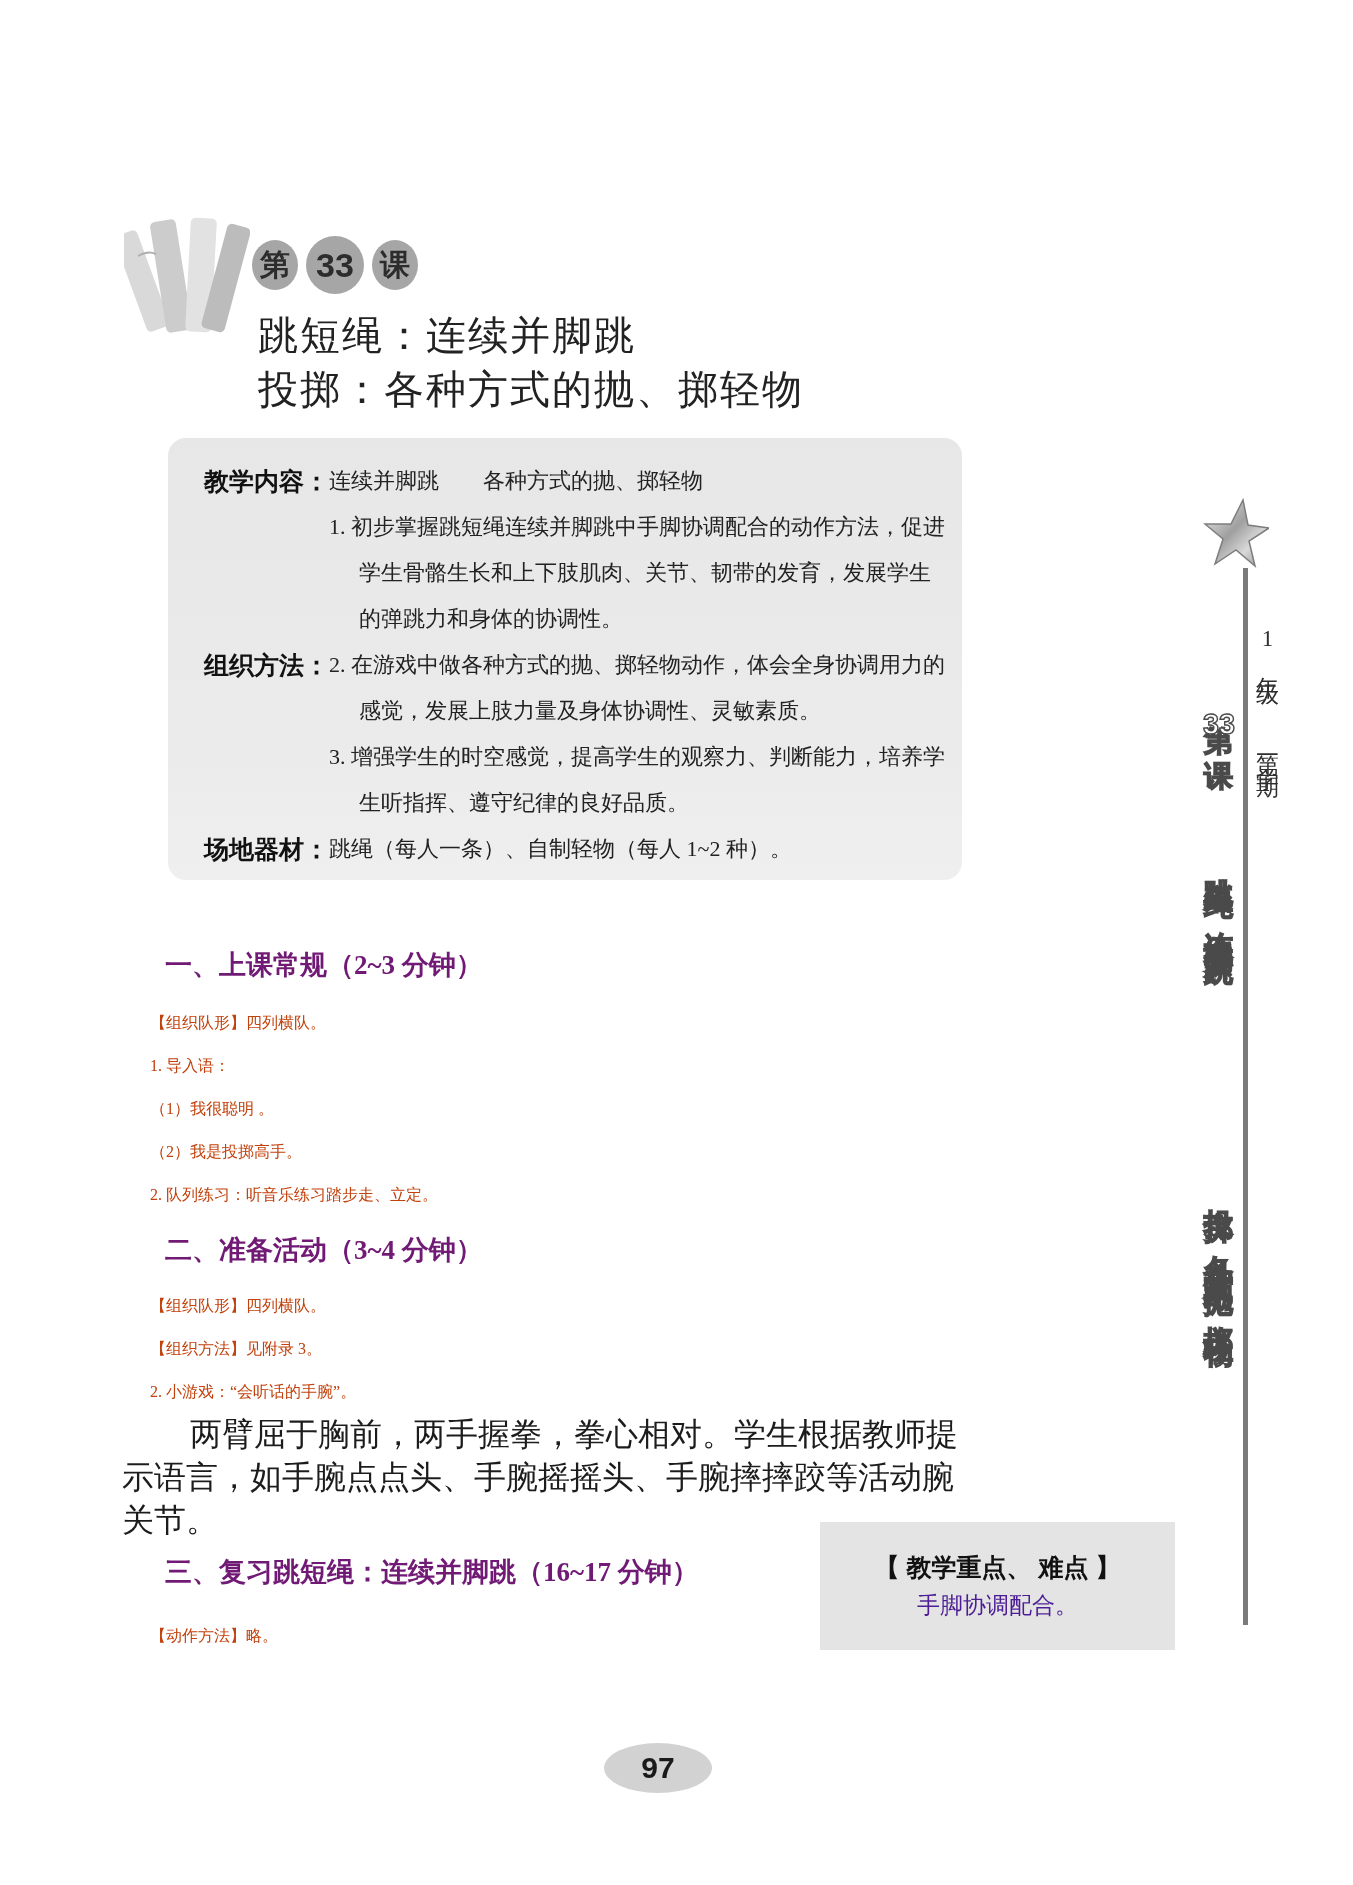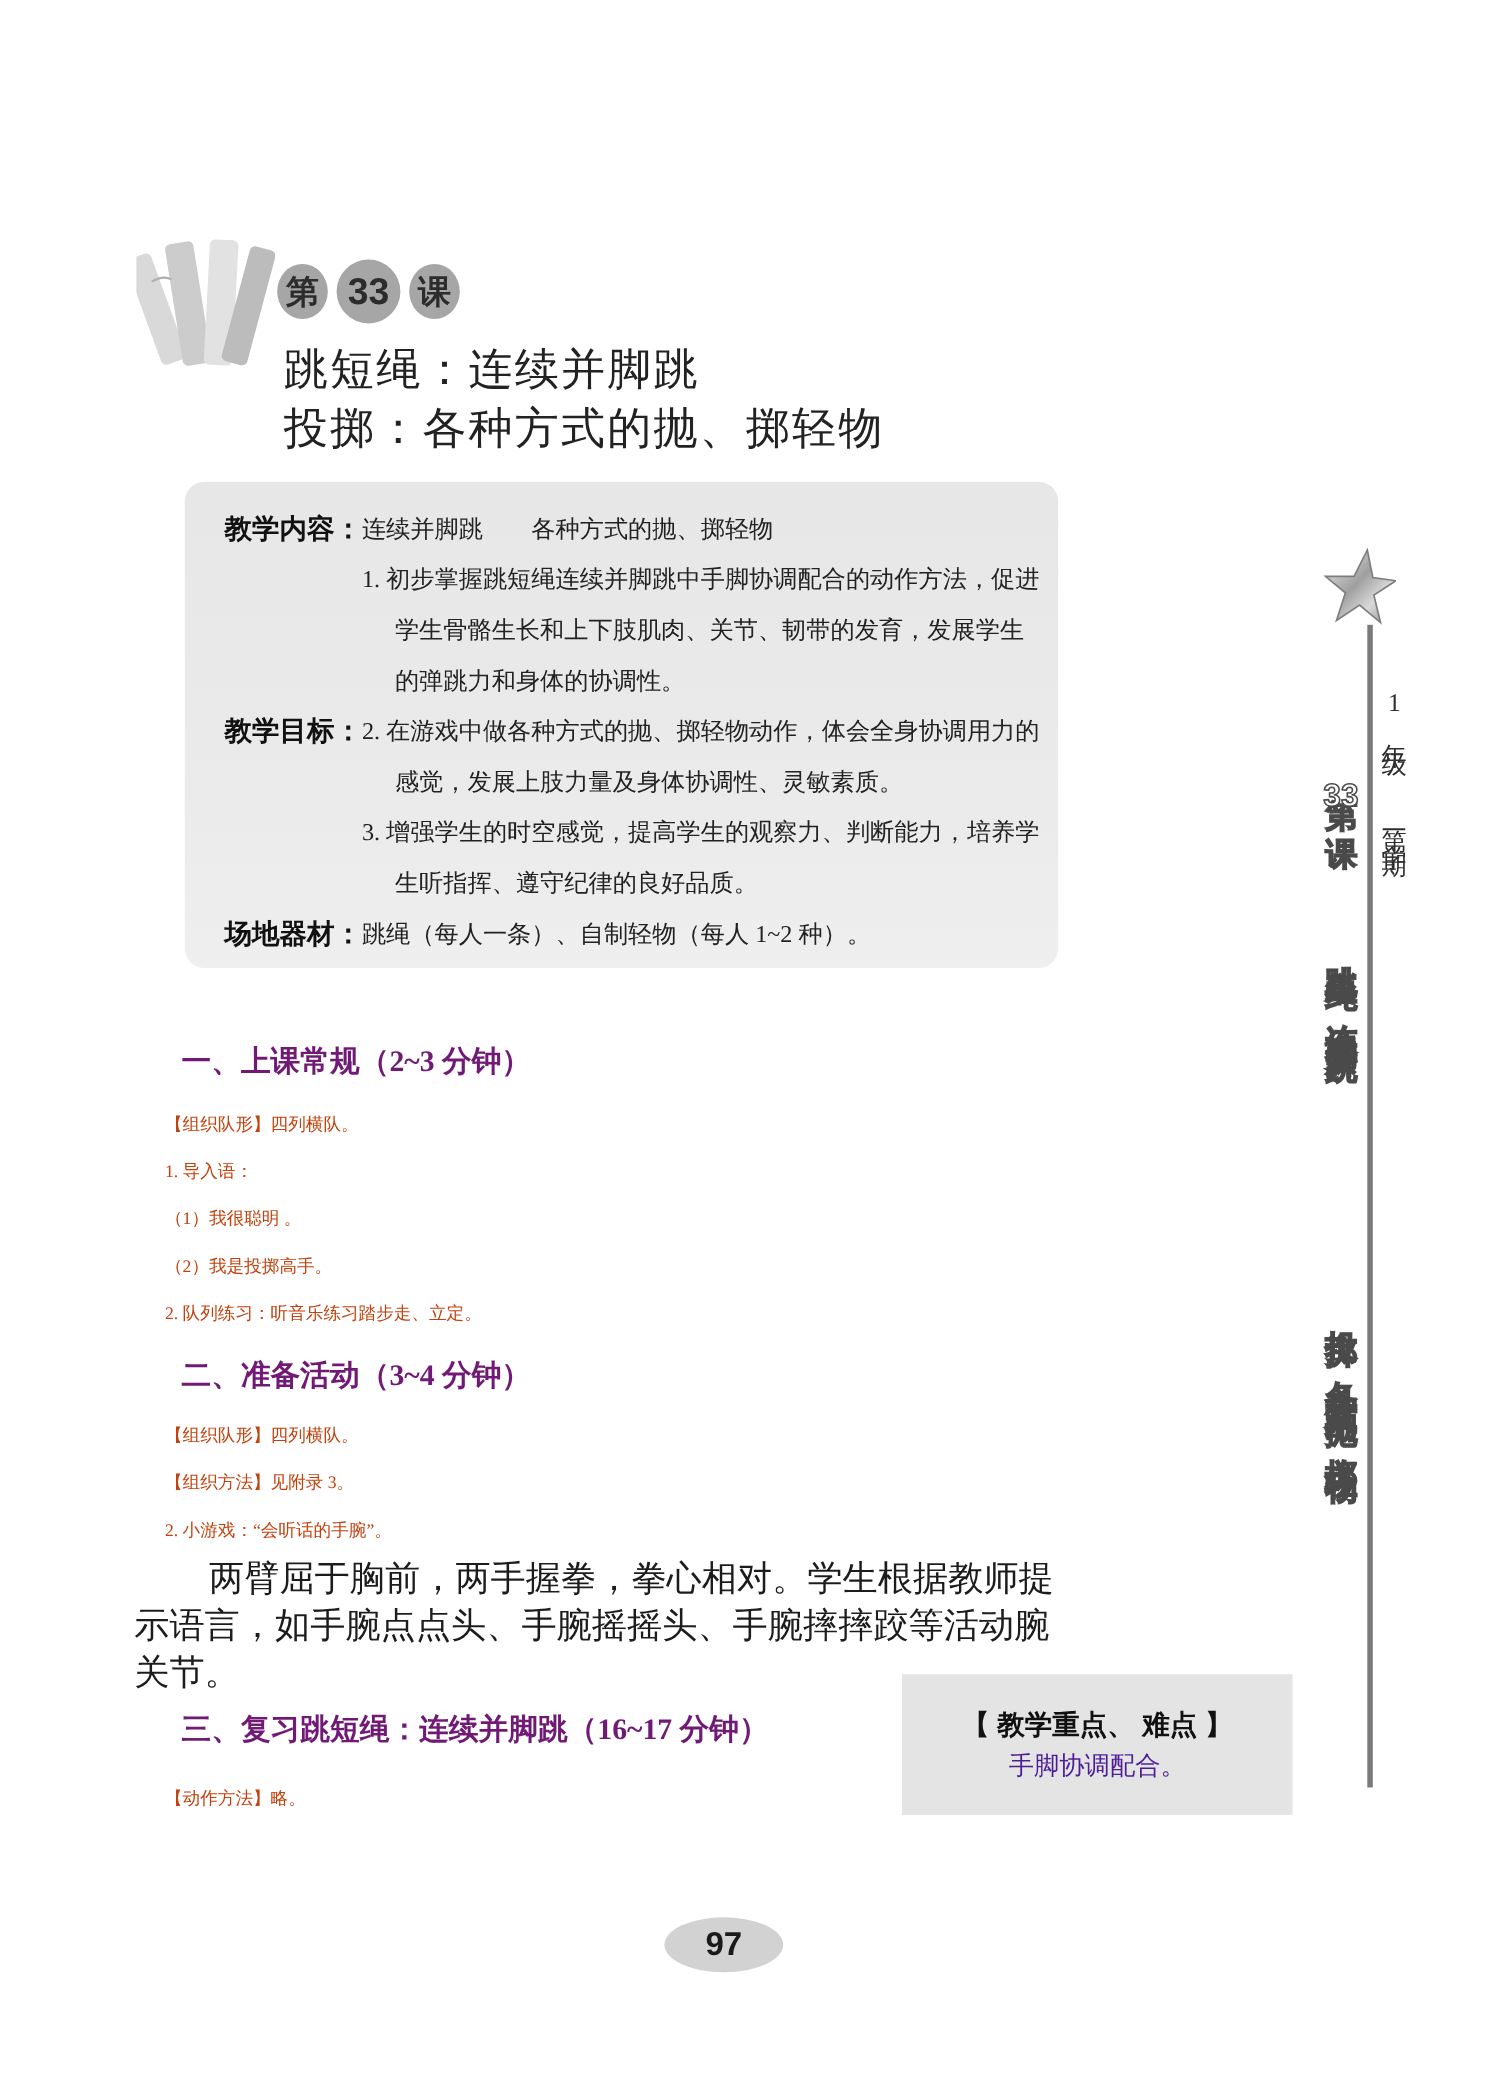--- a/index.html
+++ b/index.html
@@ -111,21 +111,21 @@
 
   <div class="title-line title1">跳短绳：连续并脚跳</div>
   <div class="title-line title2">投掷：各种方式的抛、掷轻物</div>
 
   <div class="infobox">
     <div class="ib-row">
       <span class="ib-label">教学内容：</span>
       <span class="ib-val">连续并脚跳　　各种方式的抛、掷轻物</span>
     </div>
     <div class="ib-row">
-      <span class="ib-label">教学目标：</span>
+      <span class="ib-label">组织方法：</span>
       <div class="objs">
         <div class="obj">1. 初步掌握跳短绳连续并脚跳中手脚协调配合的动作方法，促进学生骨骼生长和上下肢肌肉、关节、韧带的发育，发展学生的弹跳力和身体的协调性。</div>
         <div class="obj">2. 在游戏中做各种方式的抛、掷轻物动作，体会全身协调用力的感觉，发展上肢力量及身体协调性、灵敏素质。</div>
         <div class="obj">3. 增强学生的时空感觉，提高学生的观察力、判断能力，培养学生听指挥、遵守纪律的良好品质。</div>
       </div>
     </div>
     <div class="ib-row">
       <span class="ib-label">场地器材：</span>
       <span class="ib-val">跳绳（每人一条）、自制轻物（每人 1~2 种）。</span>
     </div>

